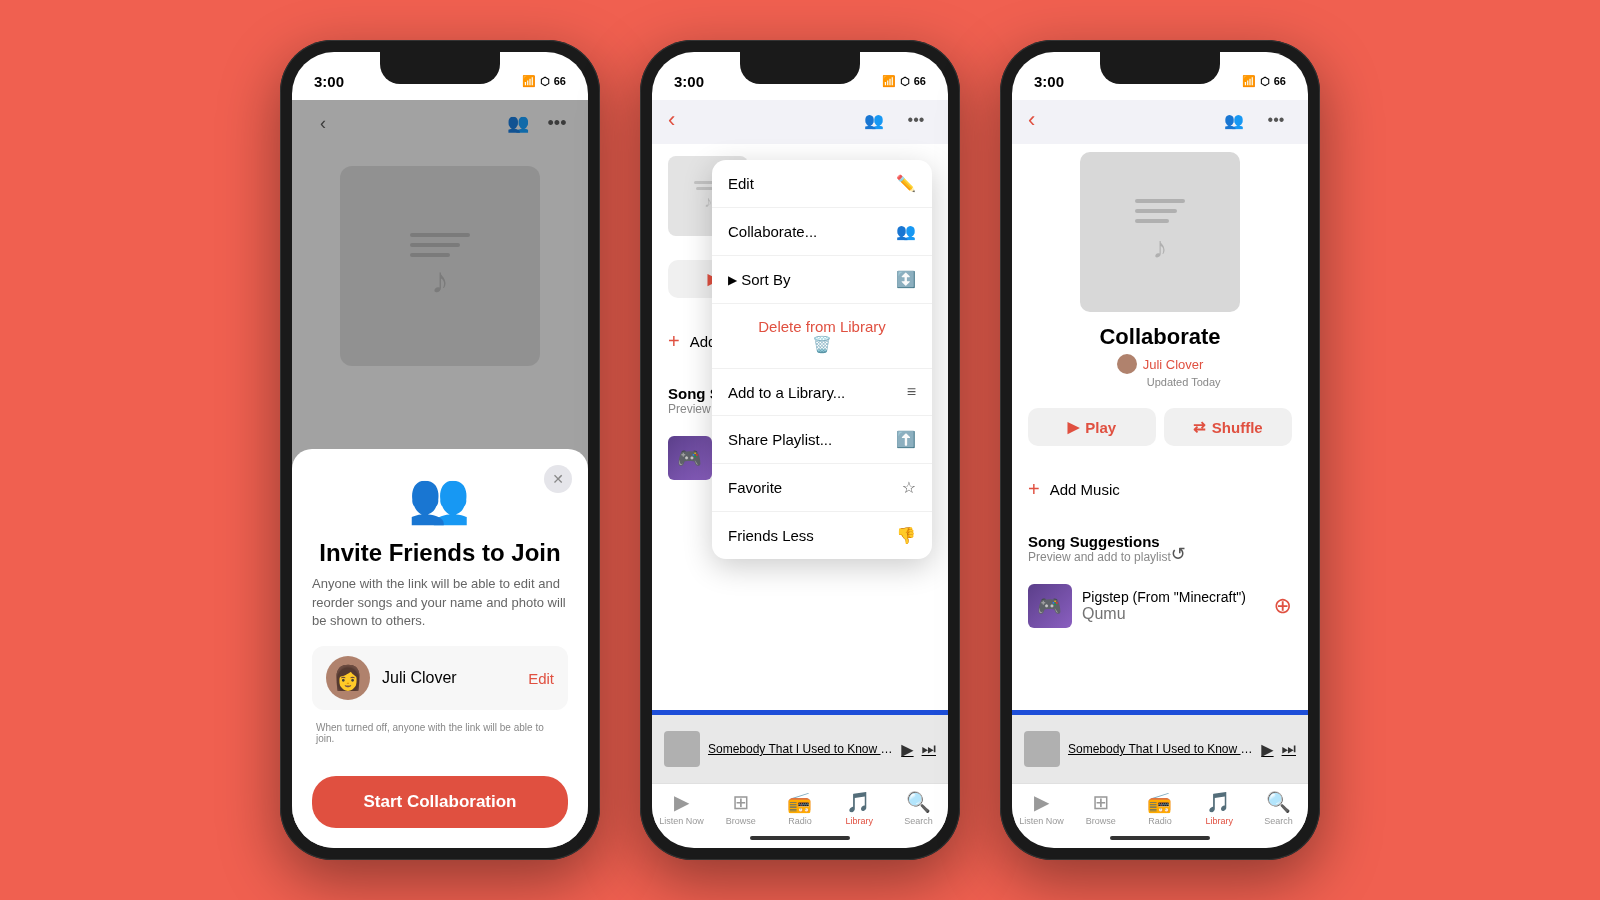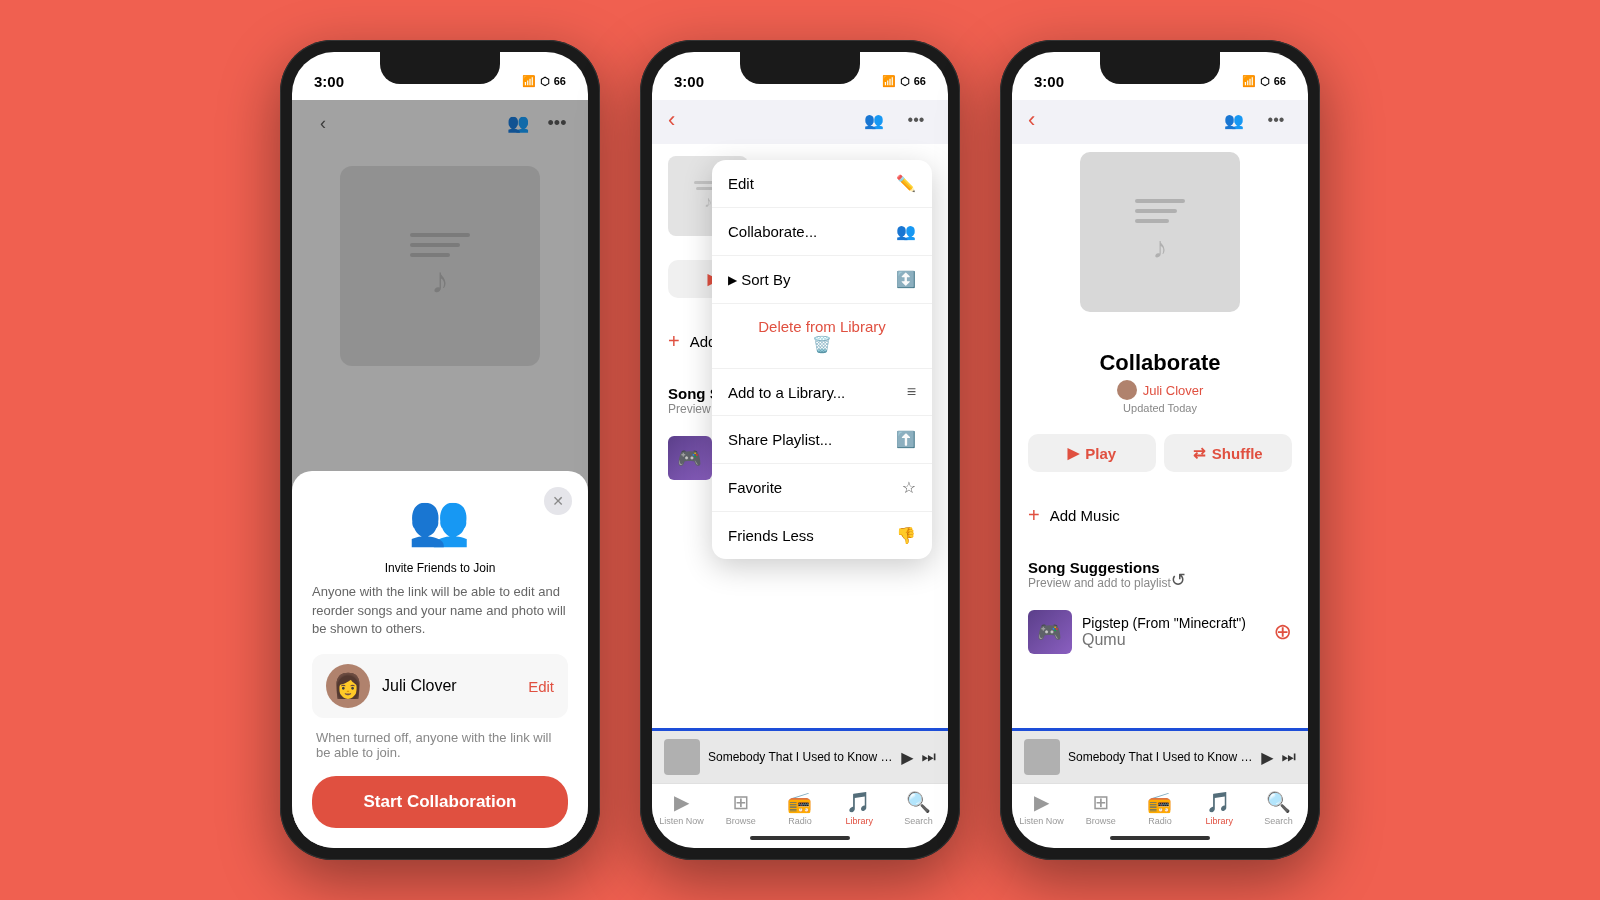--- a/index.html
+++ b/index.html
@@ -166,22 +166,22 @@
       color: #888;
       cursor: pointer;
     }
     .modal-icons {
       display: flex;
       justify-content: center;
       margin-bottom: 12px;
       gap: -8px;
     }
     .modal-title {
-      font-size: 12px;
-      font-weight: 400;
+      font-size: 24px;
+      font-weight: 700;
       text-align: center;
       margin-bottom: 8px;
     }
     .modal-desc {
       font-size: 13px;
       color: #666;
       line-height: 1.4;
       margin-bottom: 16px;
     }
     .user-row {
@@ -239,23 +239,23 @@
       position: absolute;
       top: 3px;
       left: 3px;
       width: 20px;
       height: 20px;
       background: #fff;
       border-radius: 50%;
       box-shadow: 0 1px 3px rgba(0,0,0,0.3);
     }
     .approve-note {
-      font-size: 13px;
+      font-size: 10px;
       color: #888;
-      margin-bottom: 16px;
+      margin-bottom: 32px;
       padding: 0 4px;
     }
     .start-btn {
       width: 100%;
       background: #E05040;
       color: #fff;
       border: none;
       border-radius: 24px;
       padding: 16px;
       font-size: 17px;
@@ -391,26 +391,27 @@
       font-size: 20px;
     }
     .song-info { flex: 1; }
     .song-title { font-size: 14px; font-weight: 500; }
     .song-artist { font-size: 16px; color: #737373; }
     .add-song-btn { color: #E05040; font-size: 22px; cursor: pointer; }
 
     
     .now-playing {
       background: #e8e8e8;
-      border-top: 3px solid #1d4ed8;
-      padding: 8px 12px;
+      border-top: 5px solid #1d4ed8;
+      padding: 16px 12px;
       display: flex;
       align-items: center;
       gap: 8px;
       flex-shrink: 0;
+      text-decoration: underline;
     }
     .now-playing-art {
       width: 36px;
       height: 36px;
       border-radius: 4px;
       background: #b0b0b0;
       flex-shrink: 0;
     }
     .now-playing-info {
       flex: 1;
@@ -472,24 +473,23 @@
       cursor: pointer;
       border-bottom: 1px solid #f0f0f0;
     }
     .dropdown-item:last-child { border-bottom: none; }
     .dropdown-item.red { color: #E05040; flex-direction: column; }
     .dropdown-icon { font-size: 16px; color: #555; }
     .dropdown-item.red .dropdown-icon { color: #E05040; }
 
     
     .collab-header {
-      text-align: center;
+      text-align: right;
       padding: 12px 16px;
       background: #fff;
-      margin-top: 26px;
     }
     .collab-title { font-size: 22px; font-weight: 700; }
     .collab-user {
       display: flex;
       align-items: center;
       justify-content: center;
       gap: 6px;
       margin-top: 4px;
     }
     .collab-avatar {

